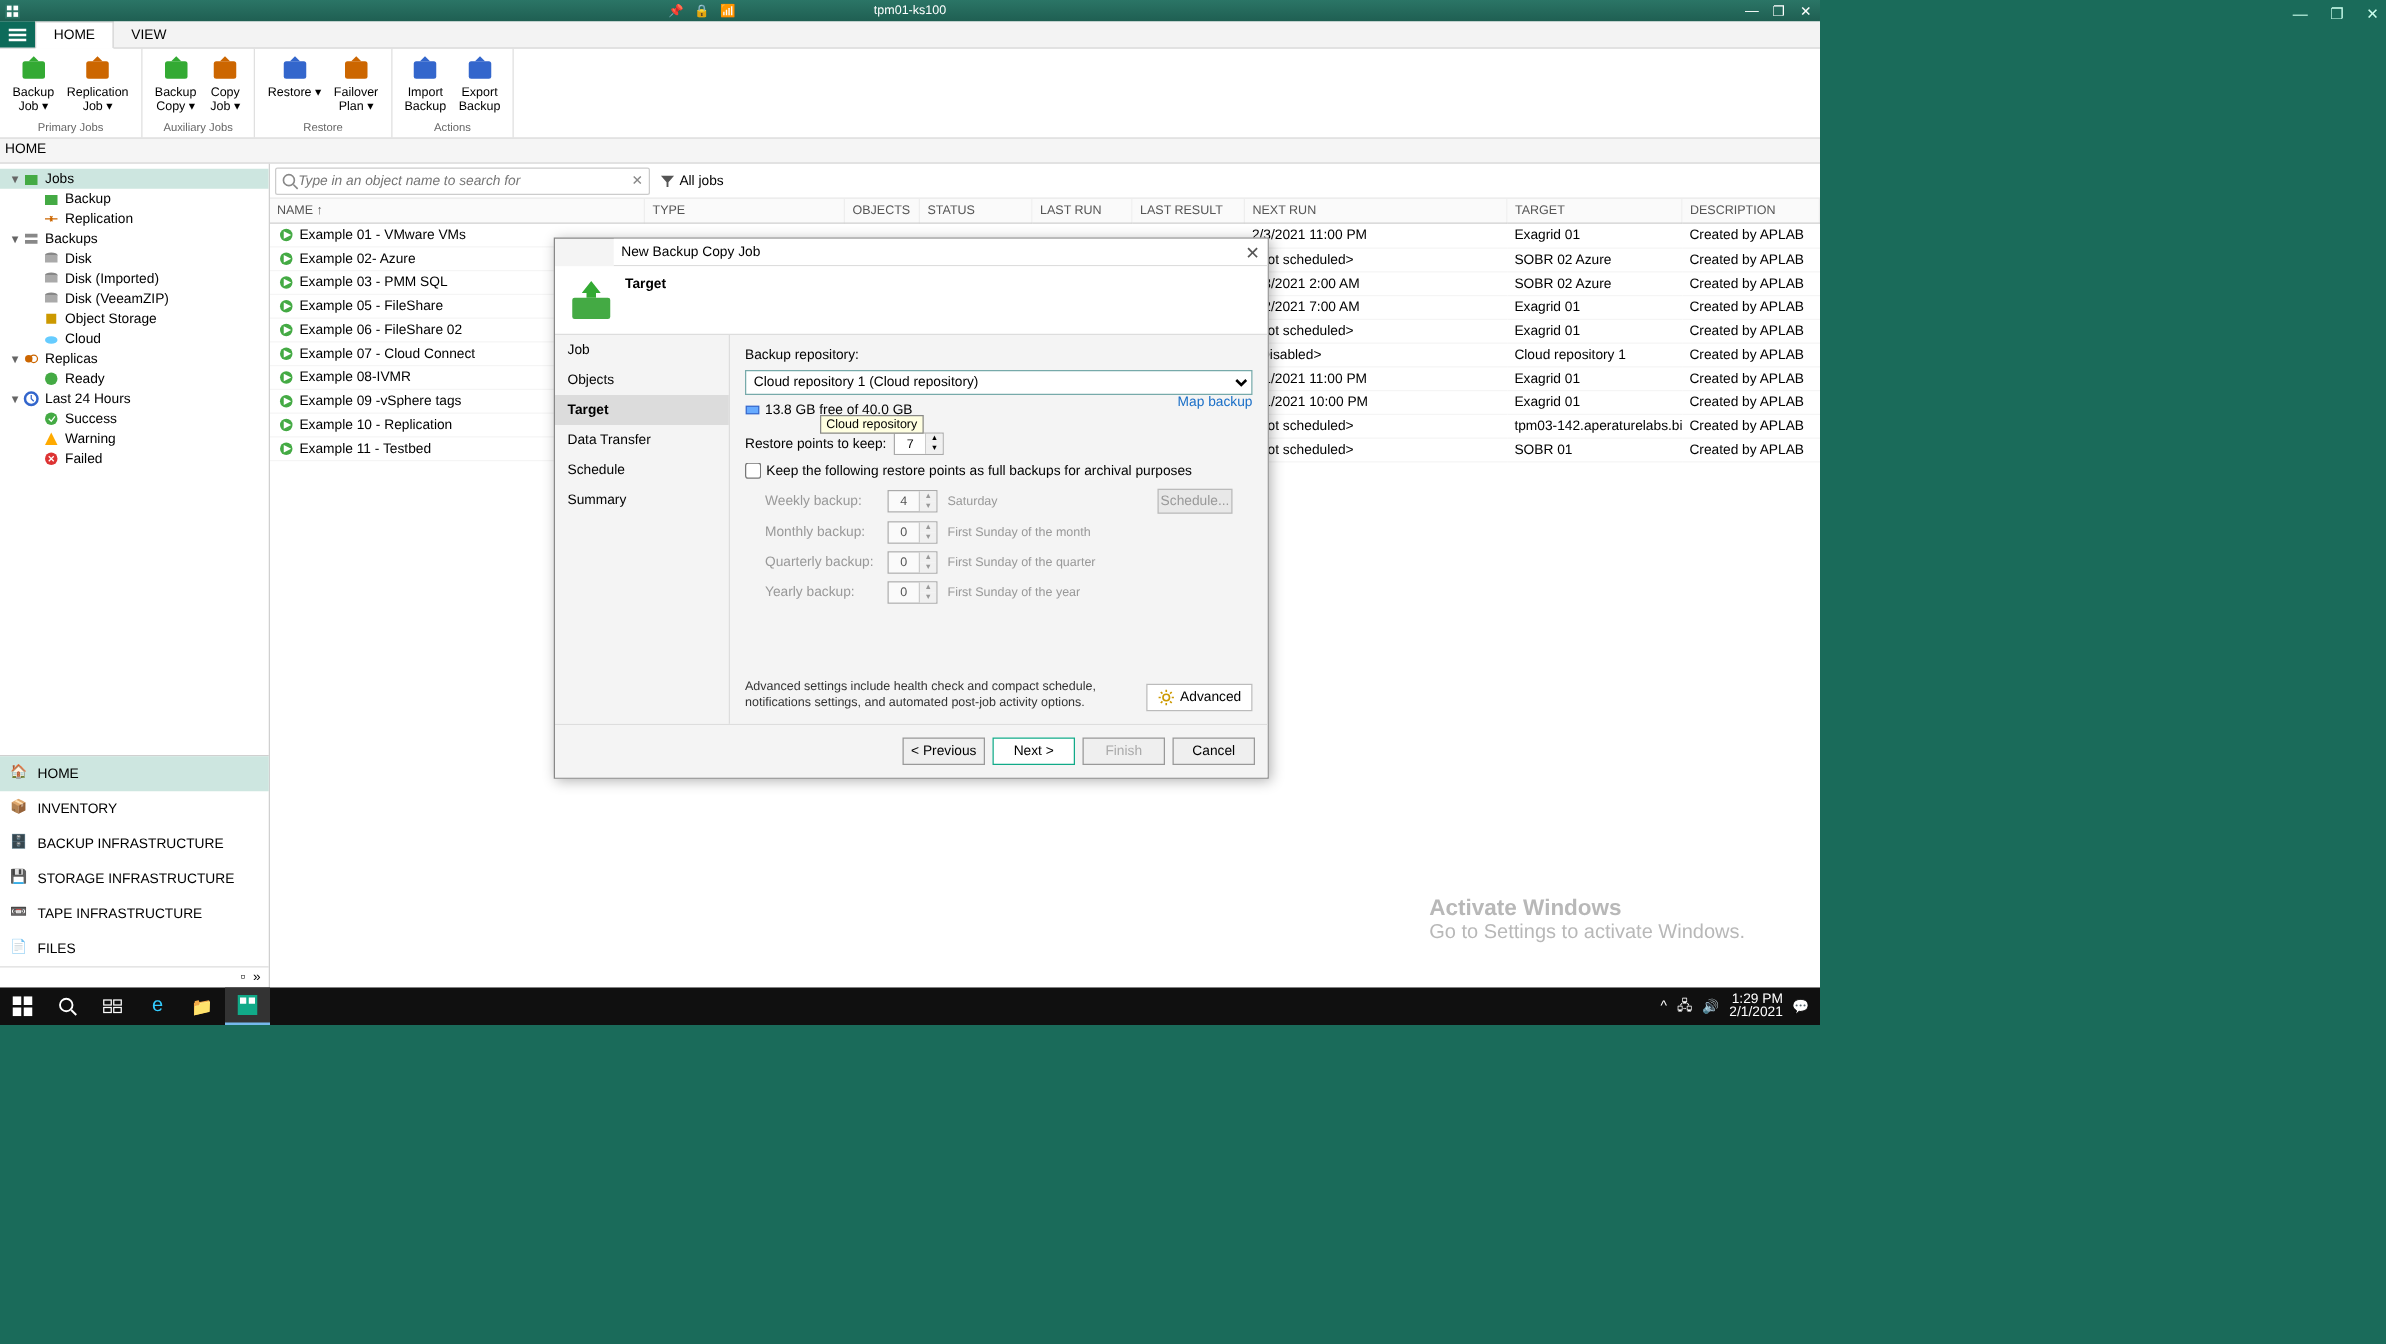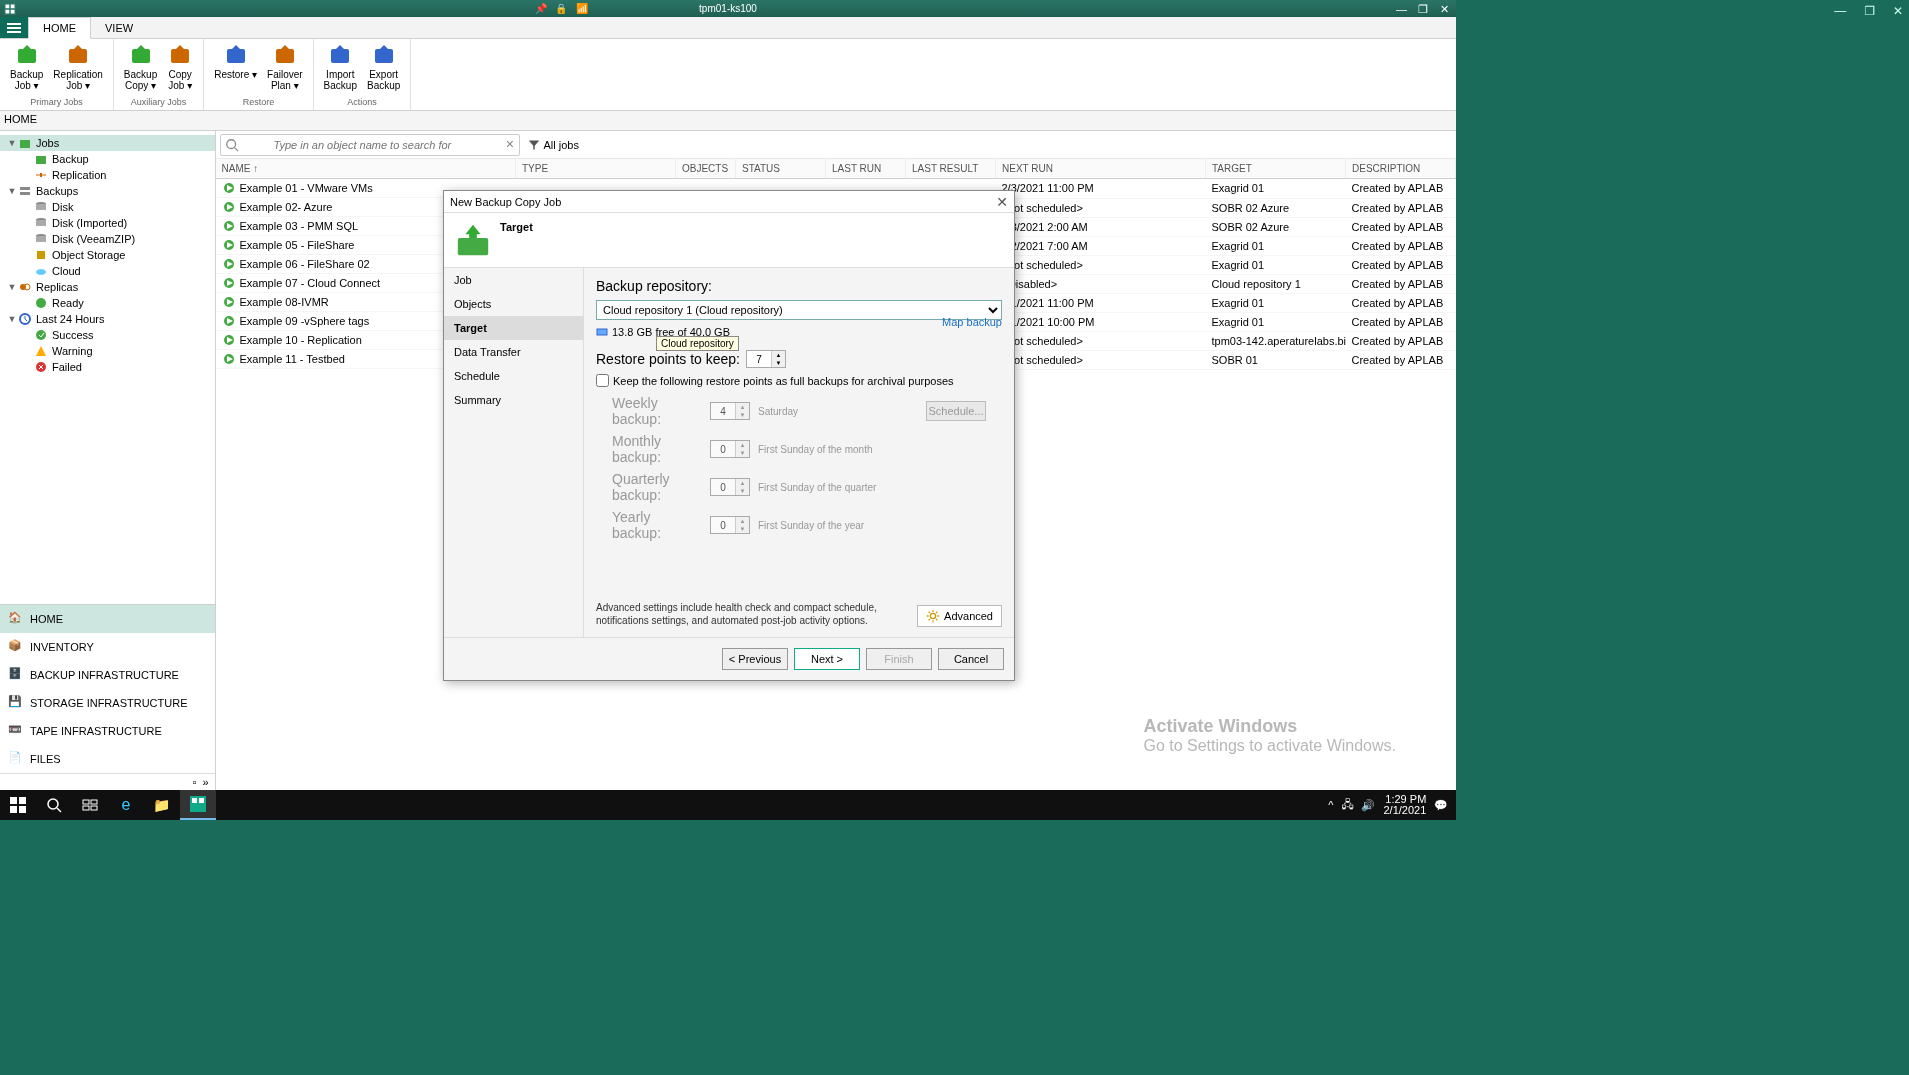--- a/index.html
+++ b/index.html
@@ -44,53 +44,53 @@
 .tree-icon { width:14px; height:14px; margin-right:4px; }
 
 .nav-section { border-top:1px solid #d0d0d0; }
 .nav-item { display:flex; align-items:center; padding:6px 8px; cursor:pointer; }
 .nav-item.active { background:#cde6e0; }
 .nav-icon { width:16px; height:16px; margin-right:6px; }
 
 
 .content { flex:1; display:flex; flex-direction:column; background:#fff; }
 .toolbar-row { height:28px; display:flex; align-items:center; padding:2px 4px; border-bottom:1px solid #e8e8e8; gap:8px; }
-.search-box { flex:0 0 300px; display:flex; align-items:center; border:1px solid #ccc; border-radius:2px; height:22px; padding:0 4px;gap:35px; }
+.search-box { flex:0 0 300px; display:flex; align-items:center; border:1px solid #ccc; border-radius:2px; height:22px; padding:0 4px; }
 .search-box input { flex:1; border:none; outline:none; font-style:italic; color:#888; font-size:11px; }
 .filter-pill { display:flex; align-items:center; gap:4px; cursor:pointer; }
 
 .grid { flex:1; overflow:auto; position:relative; }
 .grid table { width:100%; border-collapse:collapse; table-layout:fixed; }
 .grid th { text-align:left; padding:4px 6px; font-weight:400; color:#555; border-bottom:1px solid #d0d0d0; border-right:1px solid #eee; background:#fafafa; font-size:10px; text-transform:uppercase; white-space:nowrap; overflow:hidden; }
 .grid td { padding:2px 6px; border-bottom:1px solid #f5f5f5; white-space:nowrap; overflow:hidden; }
 .grid td.name-cell { display:flex; align-items:center; gap:4px; }
 .job-icon { width:14px; height:14px; flex-shrink:0; }
 
 
 .statusbar { height:18px; background:#0d6b5a; color:#fff; display:flex; align-items:center; font-size:10px; }
 .statusbar .left { padding:0 6px; }
 .statusbar .right { margin-left:auto; display:flex; gap:18px; padding:0 8px; }
 
 .scroll-strip { height:12px; background:#f0f0f0; border-top:1px solid #d8d8d8; display:flex; align-items:center; }
 
 
 .dialog { position:absolute; left:443px; top:190px; width:572px; background:#f4f4f4; border:1px solid #888; box-shadow:2px 2px 10px rgba(0,0,0,.3); }
-.dialog-title { height:22px; background:#fff; display:flex; align-items:center; padding:0 6px; border-bottom:1px solid #ddd; }
+.dialog-title { height:22px; background:#fff; display:flex; align-items:center; padding:0 6px; border-bottom:1px solid #ddd;margin-left:47px; }
 .dialog-title .close { margin-left:auto; cursor:pointer; font-size:14px; color:#555; }
 .dialog-header { display:flex; padding:8px 10px; background:#fff; border-bottom:1px solid #ddd; }
 .dialog-header-icon { width:38px; height:38px; margin-right:8px; }
 .dialog-header-text h3 { font-size:11px; font-weight:bold; margin-bottom:2px; }
 .dialog-header-text p { font-size:10px; color:#333; line-height:13px; }
 .dialog-body { display:flex; min-height:300px; }
 .dialog-nav { width:140px; background:#f4f4f4; border-right:1px solid #ddd; }
 .dialog-nav-item { padding:6px 10px; cursor:pointer; }
 .dialog-nav-item.active { background:#dcdcdc; font-weight:bold; }
 .dialog-panel { flex:1; padding:10px 12px; background:#f4f4f4; position:relative; }
 .form-row { margin-bottom:6px; display:flex; align-items:center; gap:6px; }
-.form-row label { font-size:14px; }
+.form-row label { font-size:11px; }
 select.repo { width:100%; height:20px; border:1px solid #7aa; background:#fff; font-size:11px; padding:0 2px; }
 .freespace { display:flex; align-items:center; gap:4px; font-size:10px; position:relative; }
 .tooltip { position:absolute; left:60px; top:10px; background:#ffffe1; border:1px solid #888; padding:1px 4px; font-size:10px; white-space:nowrap; }
 .map-link { position:absolute; right:12px; top:48px; color:#1a6fc7; cursor:pointer; }
 .spinner { width:40px; height:18px; display:flex; border:1px solid #aaa; background:#fff; }
 .spinner input { width:24px; border:none; text-align:center; font-size:10px; }
 .spinner .arrows { width:14px; display:flex; flex-direction:column; border-left:1px solid #ccc; }
 .spinner .arrows div { flex:1; text-align:center; font-size:6px; line-height:8px; cursor:pointer; background:#f0f0f0; }
 .disabled { color:#999; }
 .checkbox-row { display:flex; align-items:center; gap:4px; margin:6px 0 8px; }

